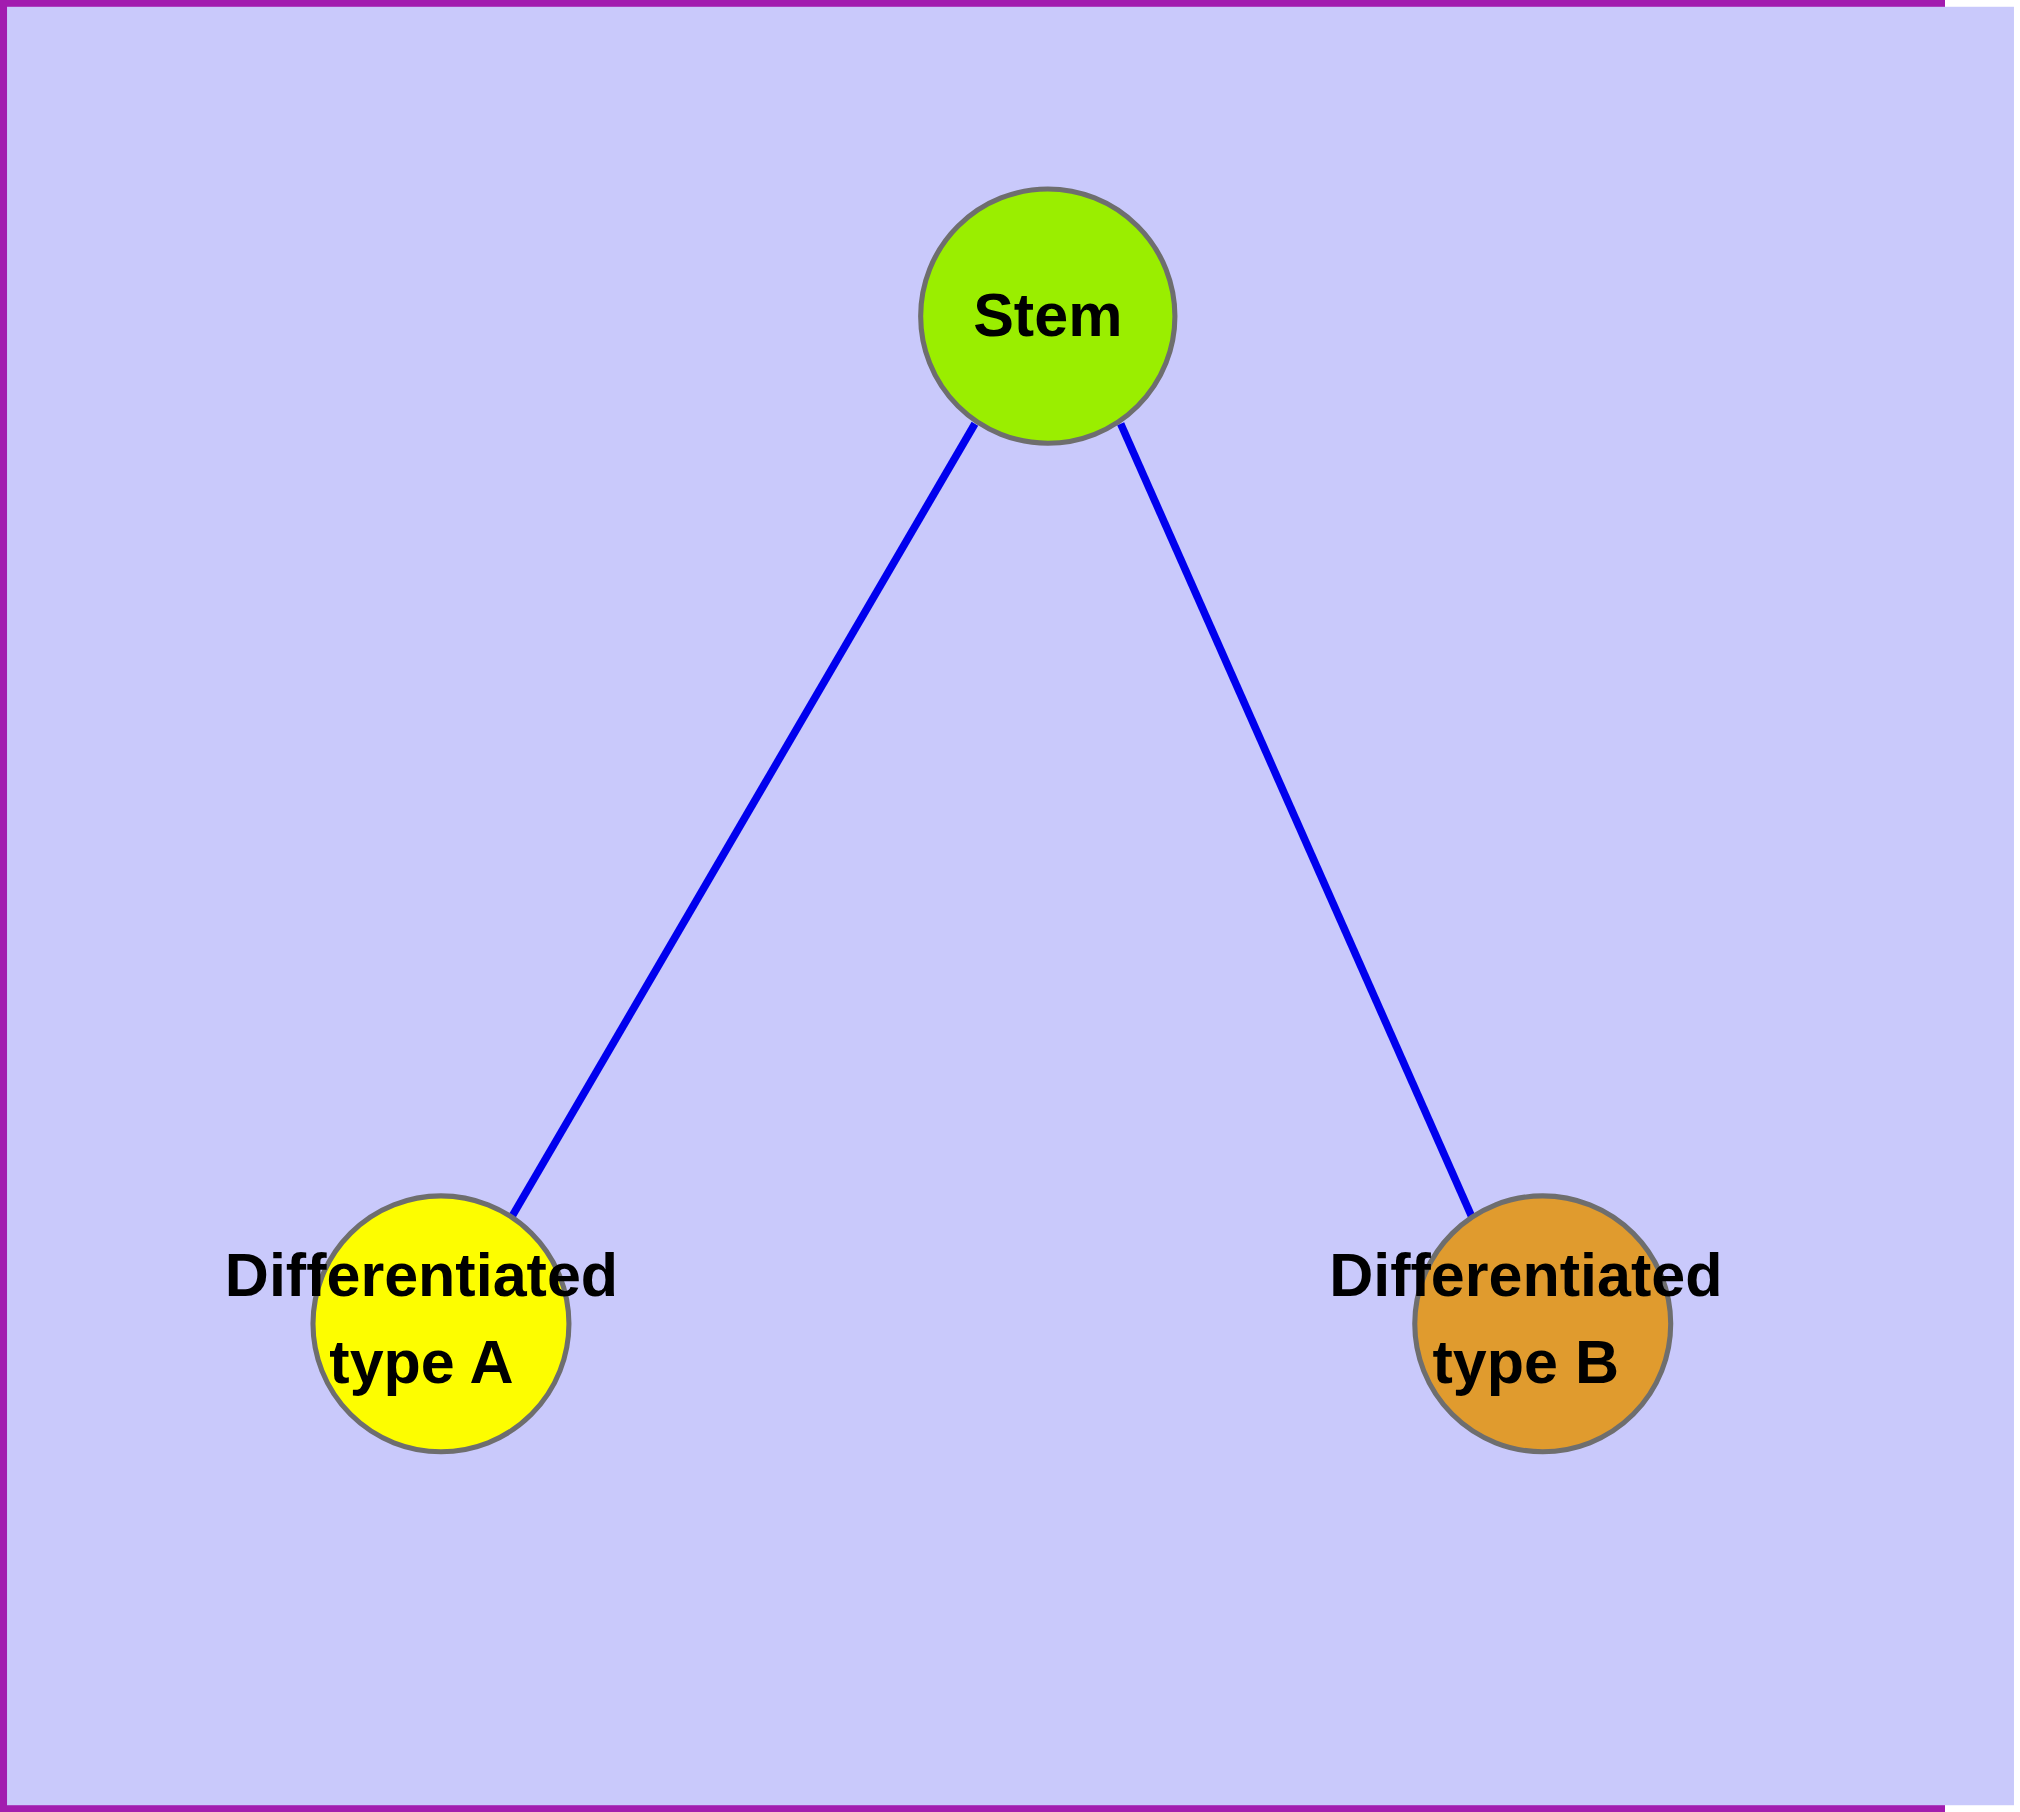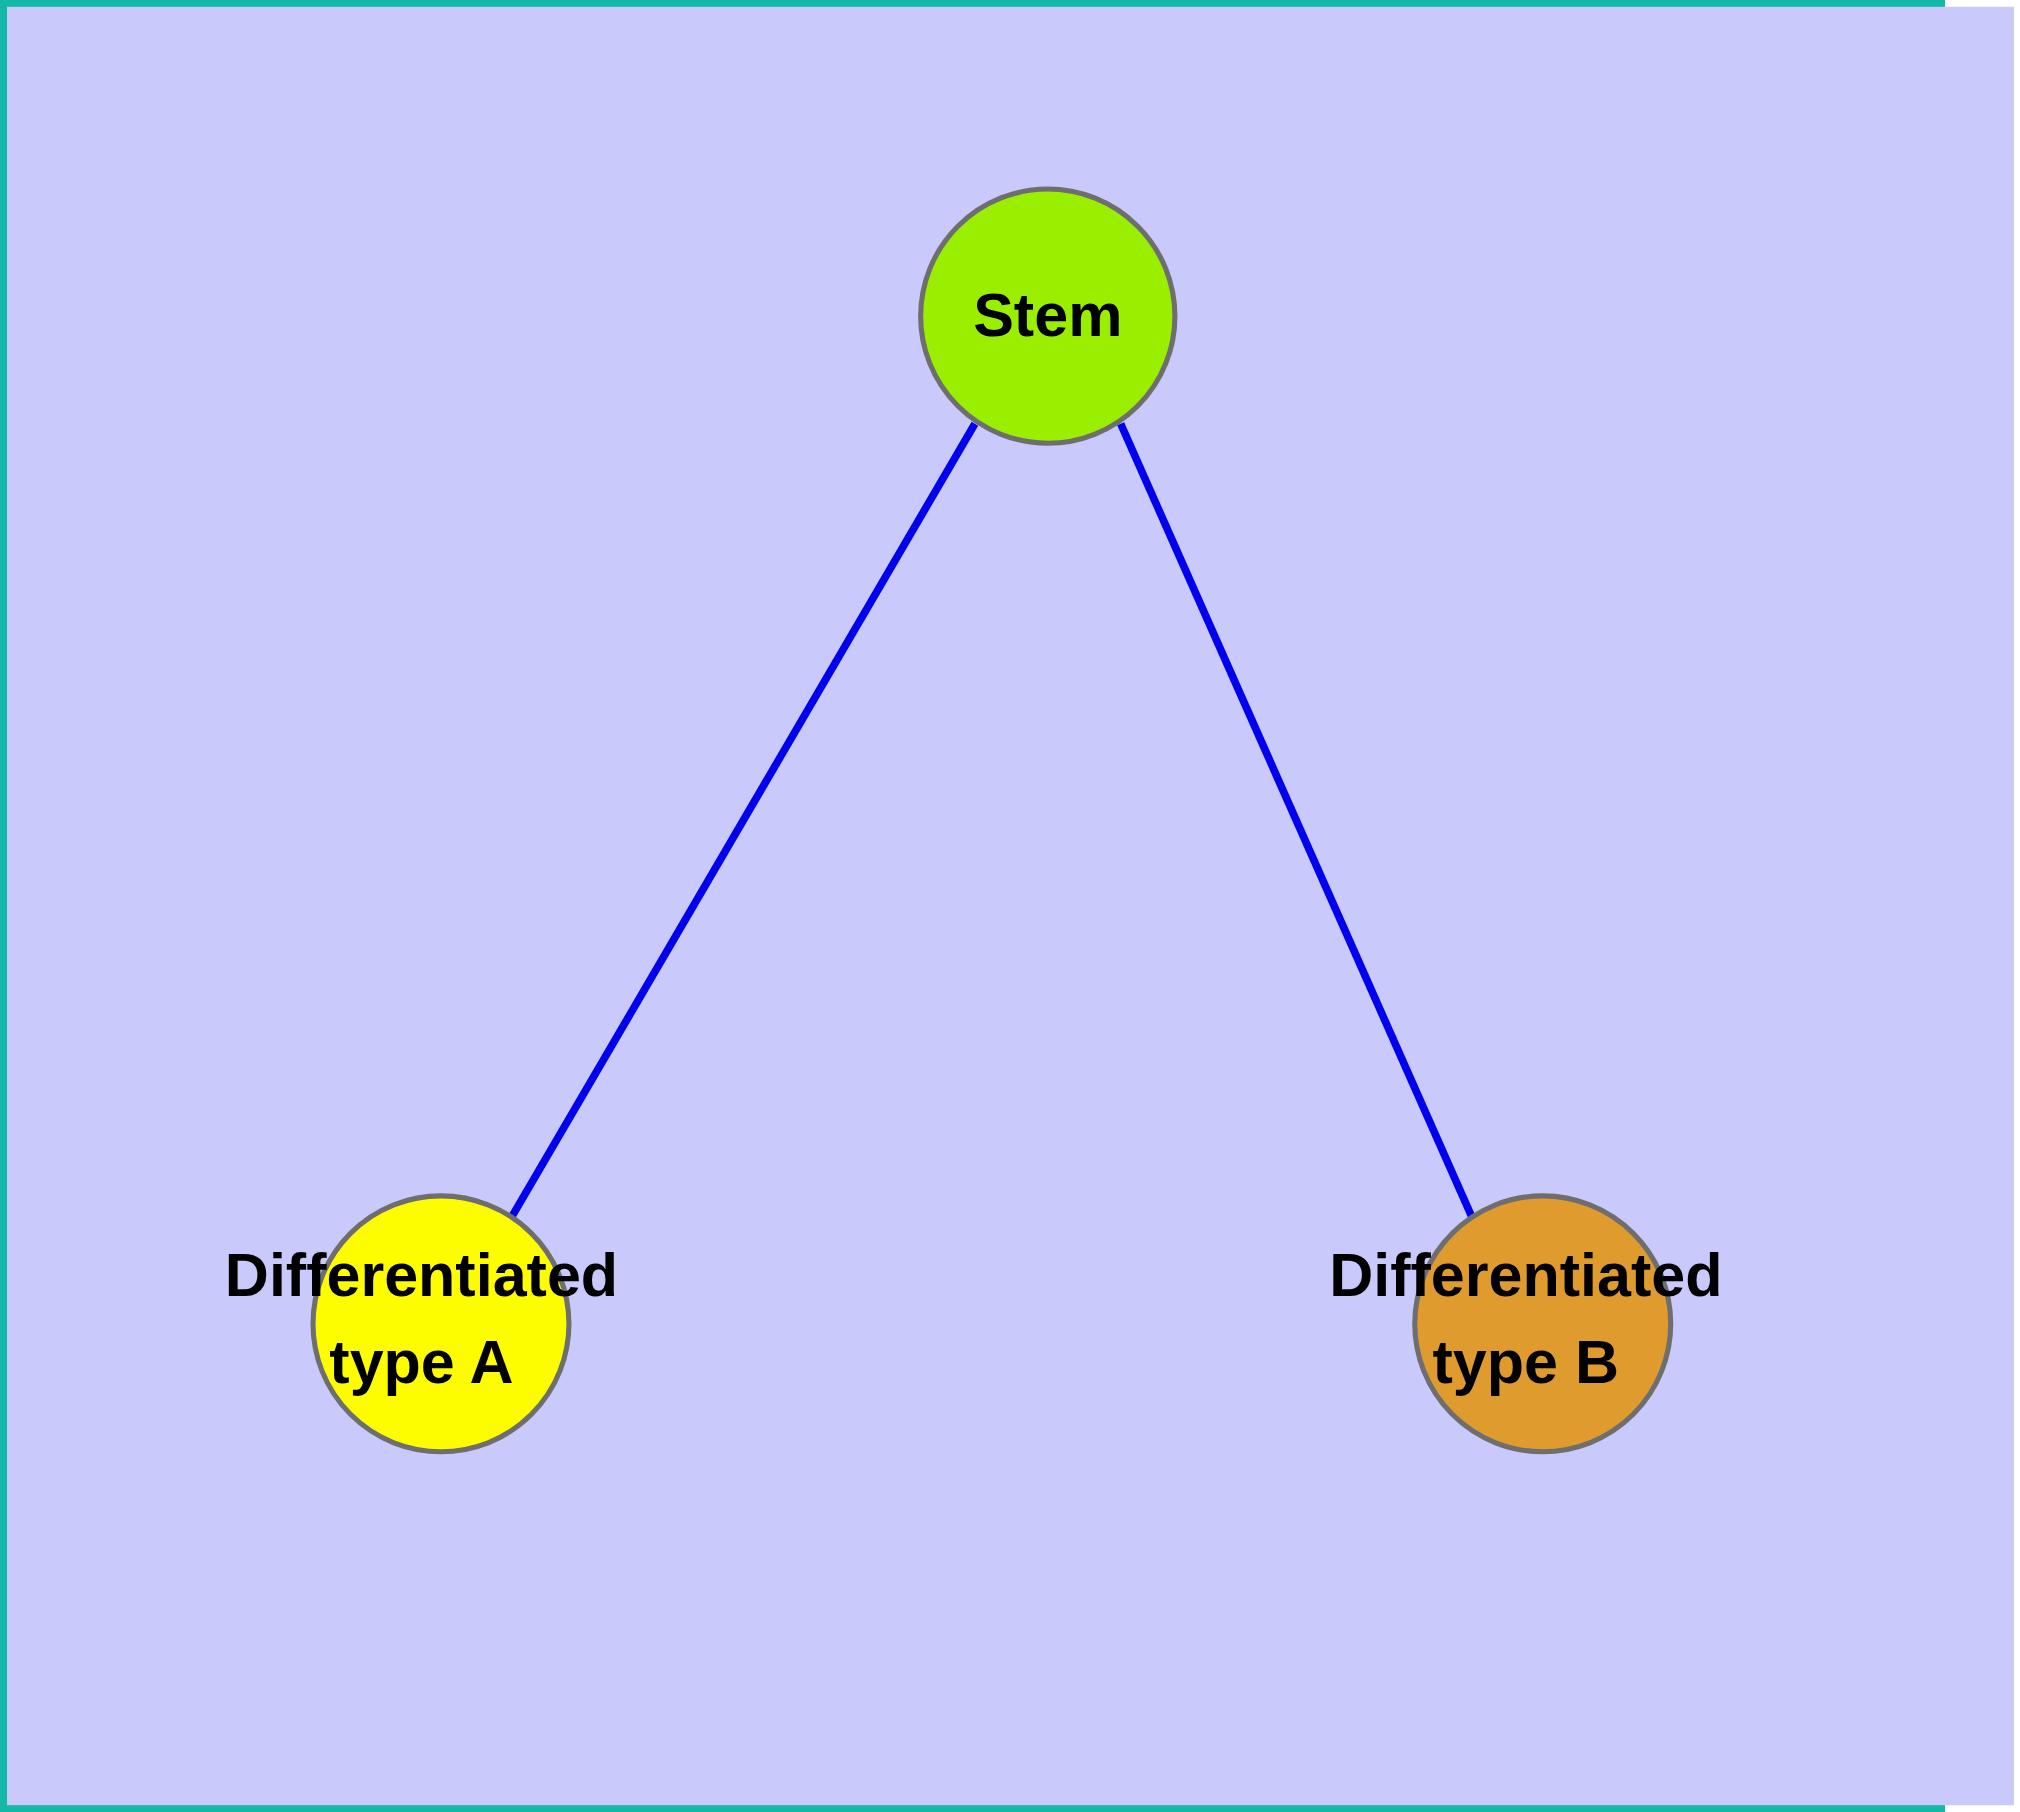--- a/index.html
+++ b/index.html
@@ -10,21 +10,21 @@
   body {
     width: 2021px;
     height: 1812px;
     overflow: hidden;
     font-family: "Liberation Sans", sans-serif;
   }
   #canvas-wrap {
     position: relative;
     width: 1945px;
     height: 1812px;
-    background: #14b8a6;
+    background: #a21caf;
     box-sizing: border-box;
   }
   #graph-svg {
     position: absolute;
     left: 0;
     top: 0;
     width: 2021px;
     height: 1812px;
     display: block;
   }

